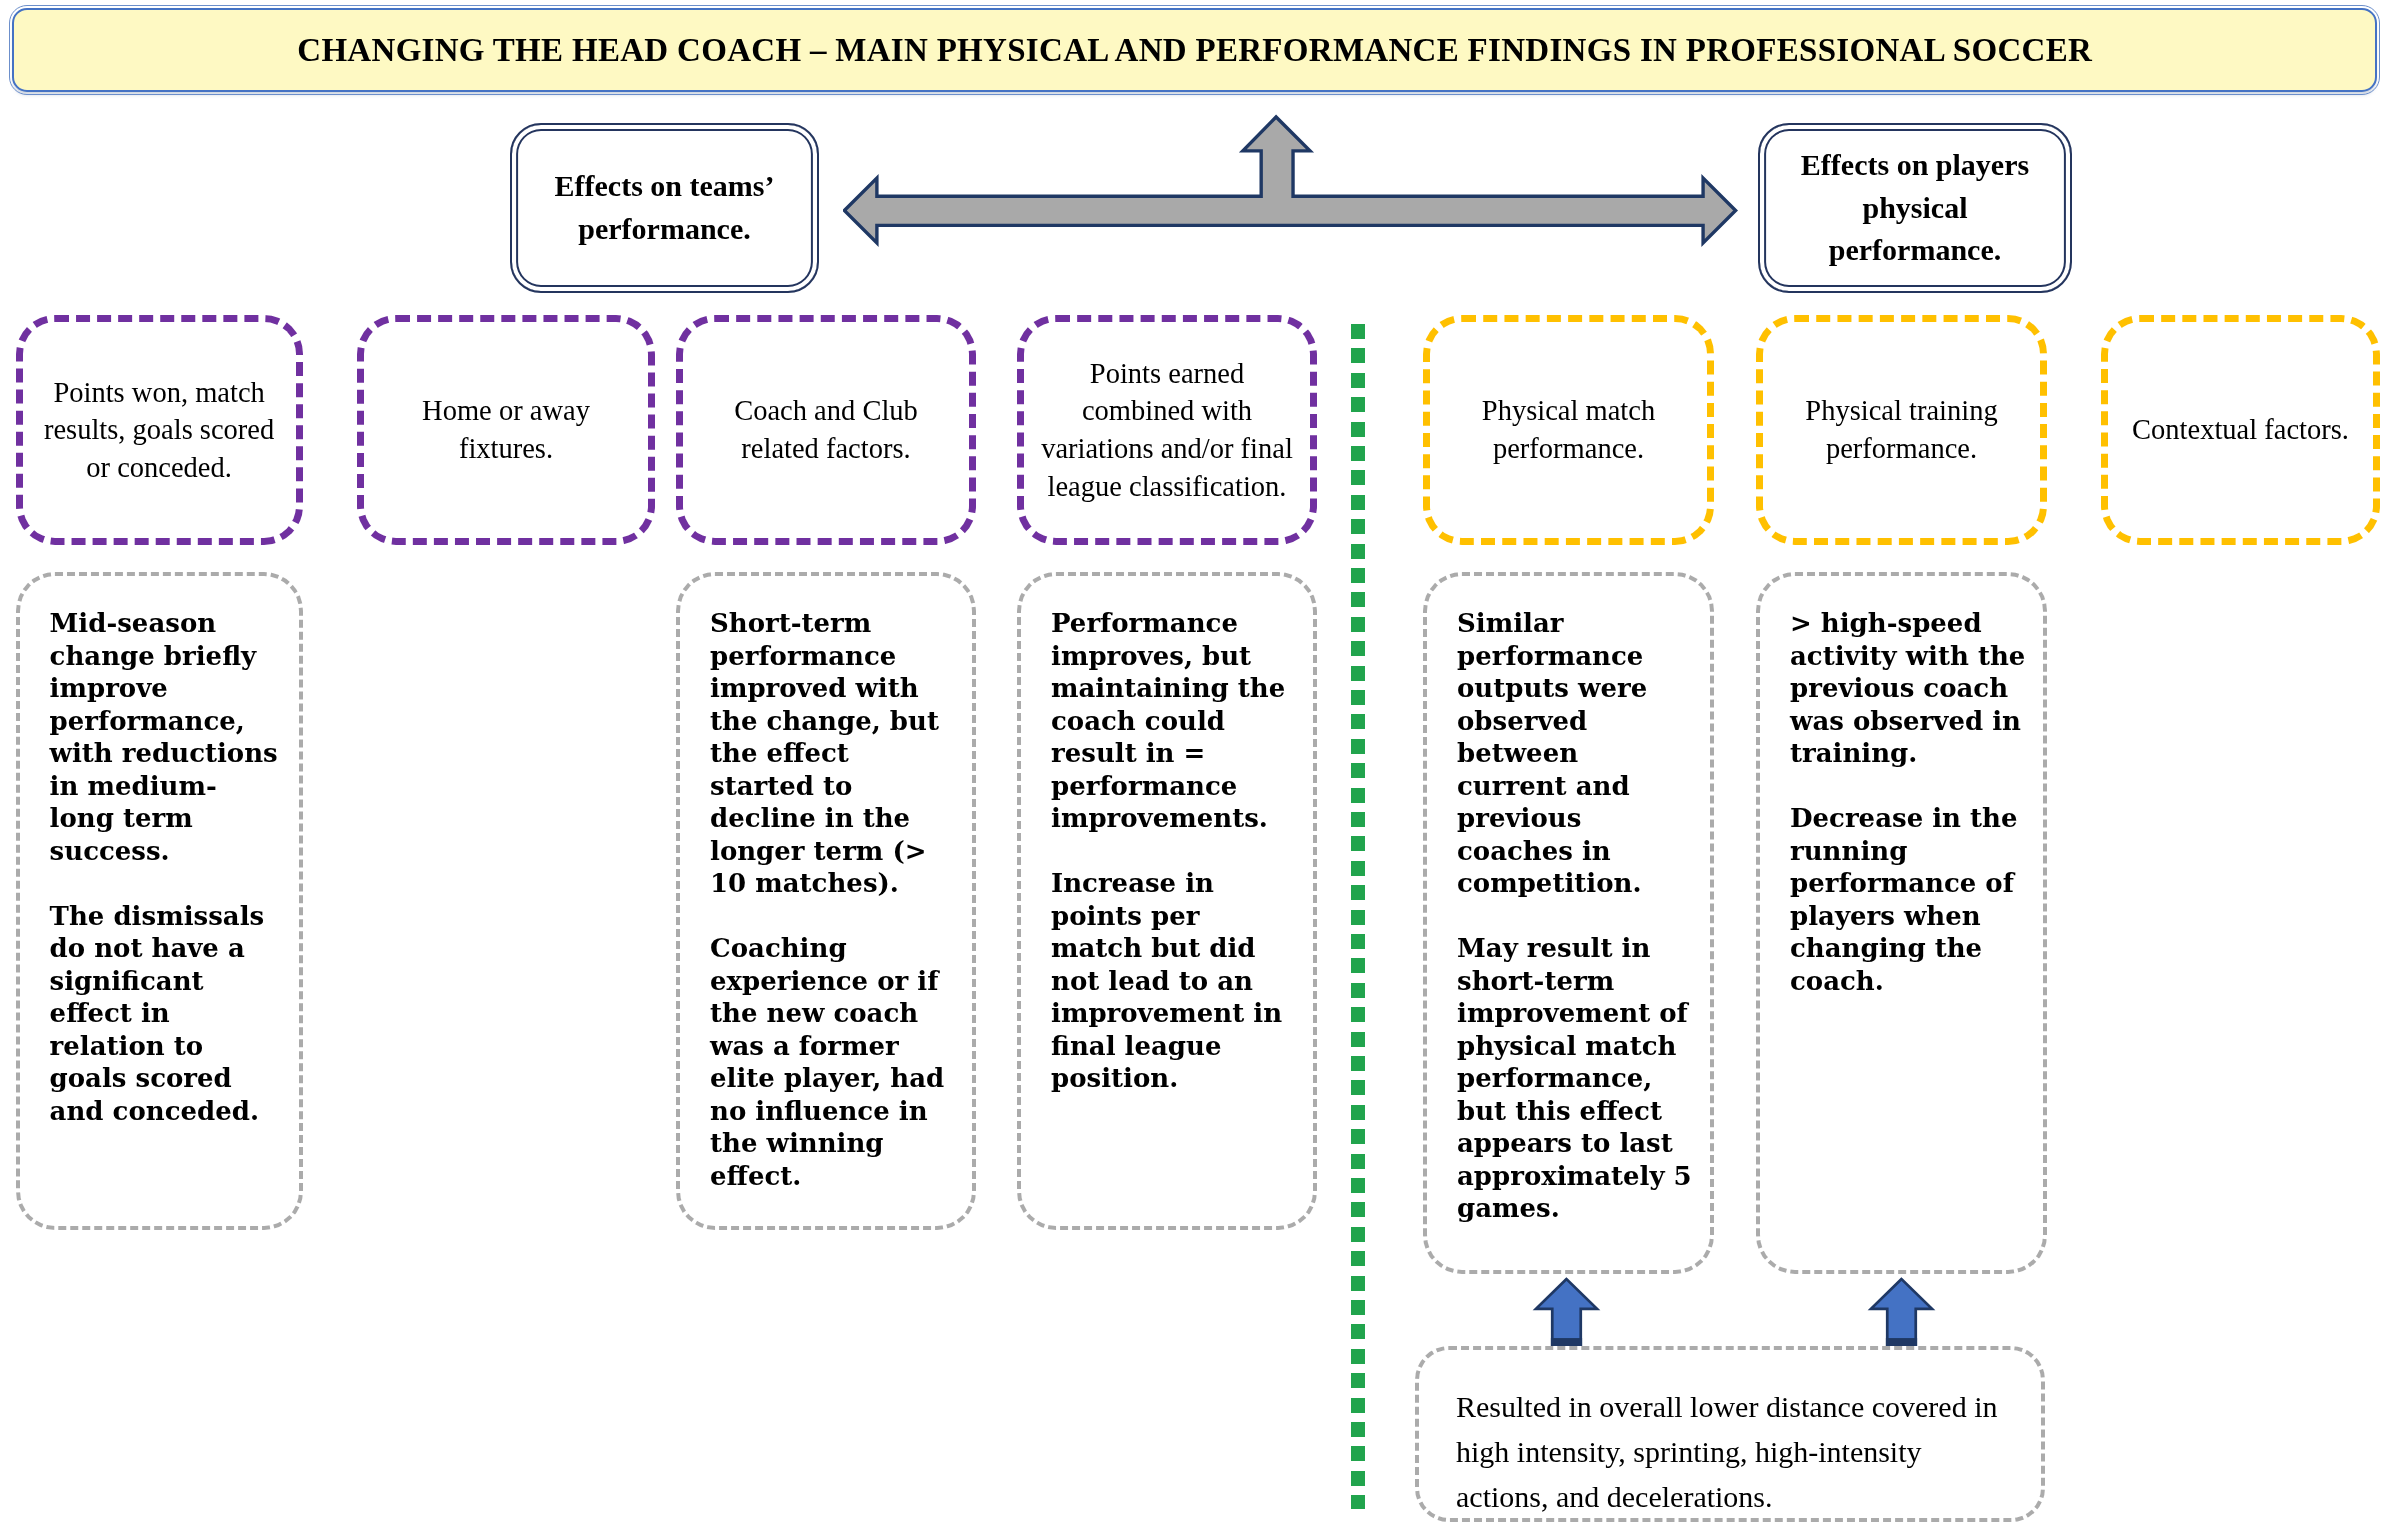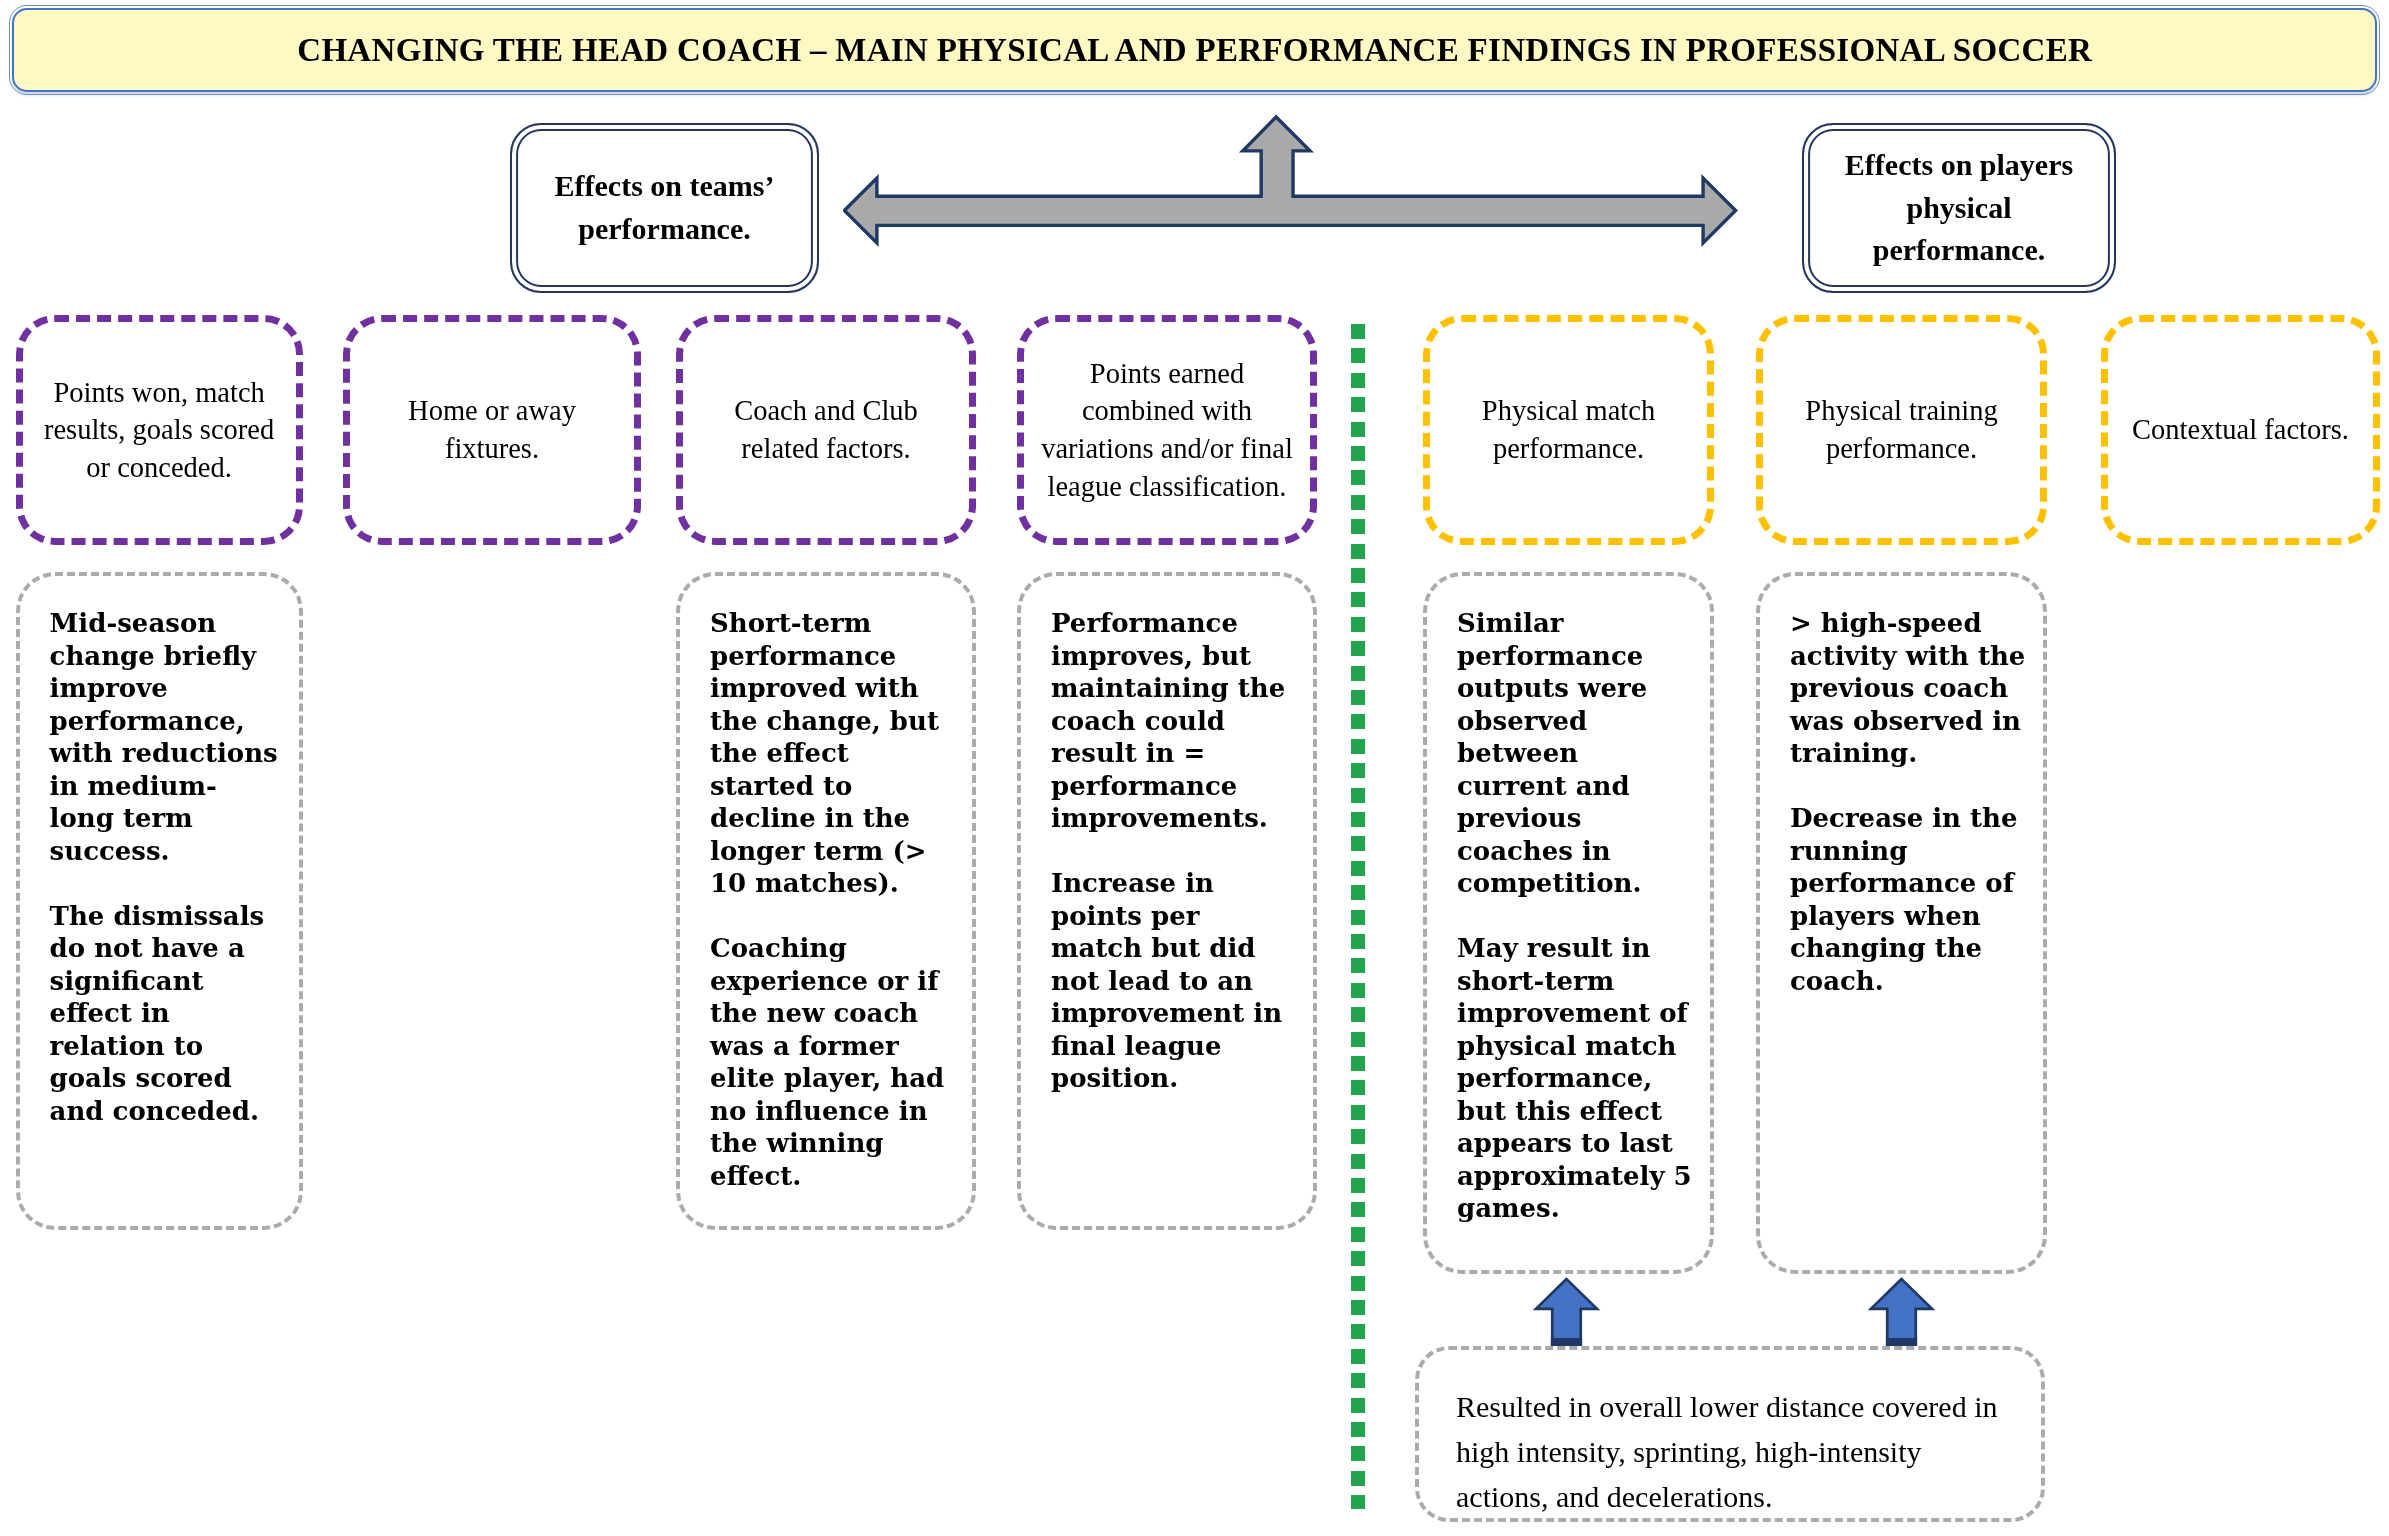--- a/index.html
+++ b/index.html
@@ -29,21 +29,21 @@
   .fx-box{
     position:absolute;top:123px;height:170px;
     border:2px solid #24355E;
     border-radius:31px;
     box-shadow:inset 0 0 0 4.1px #ffffff, inset 0 0 0 6.1px #24355E;
     display:flex;align-items:center;justify-content:center;
     text-align:center;background:#fff;box-sizing:border-box;
   }
   .fx-box span{font-weight:bold;font-size:30px;line-height:1.42;padding:0 15px;}
   .fx-left{left:510px;width:309px;}
-  .fx-right{left:1758px;width:314px;margin-left:44px;}
+  .fx-right{left:1758px;width:314px;}
   .main-arrow{position:absolute;left:843px;top:112px;width:896px;height:136px;}
   
   .hdr{
     position:absolute;top:315px;height:230px;box-sizing:border-box;
     border-radius:39px;
     display:flex;align-items:center;justify-content:center;
     text-align:center;background:#fff;
   }
   .hdr span{font-size:28.5px;line-height:1.32;padding:0 15px;}
   .hdr.purple{border:7.5px dashed #7030A0;}
@@ -97,21 +97,21 @@
 
   <svg class="main-arrow" viewBox="1243 165 1322 200" xmlns="http://www.w3.org/2000/svg">
     <polygon points="1245,310 1293,262 1293,289 1860,289 1860,222 1833,222 1882,172 1932,222 1907,222 1907,289 2512,289 2512,262 2560,310 2512,358 2512,332 1293,332 1293,358" fill="#A9A9A9" stroke="#1F3864" stroke-width="5" stroke-linejoin="miter"></polygon>
   </svg>
 
   <div class="vdivider"></div>
 
   <div class="hdr purple" style="left:15.6px;width:287px">
     <span>Points won, match results, goals scored or conceded.</span>
     </div>
-  <div class="hdr purple" style="left:343px;width:298px">
+  <div class="hdr purple" style="left:357px;width:298px">
     <span>Home or away fixtures.</span>
     </div>
   <div class="hdr purple" style="left:676px;width:300px">
     <span>Coach and Club related factors.</span>
     </div>
   <div class="hdr purple" style="left:1017px;width:300px">
     <span>Points earned combined with variations and/or final league classification.</span>
     </div>
   <div class="hdr yellow" style="left:1423px;width:291px">
     <span>Physical match performance.</span>

